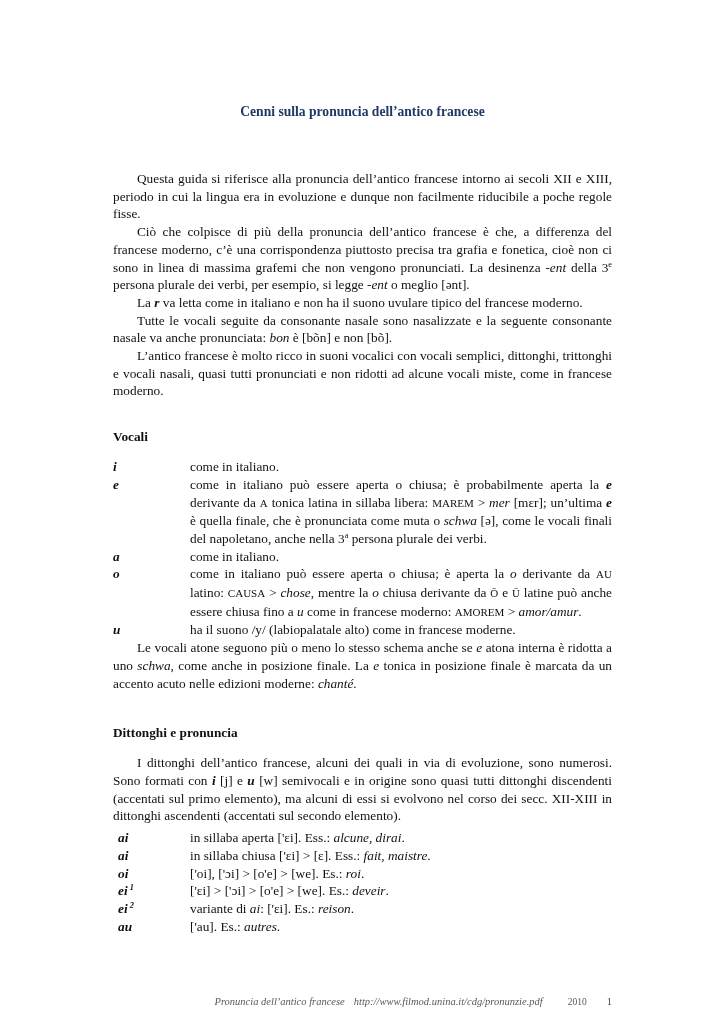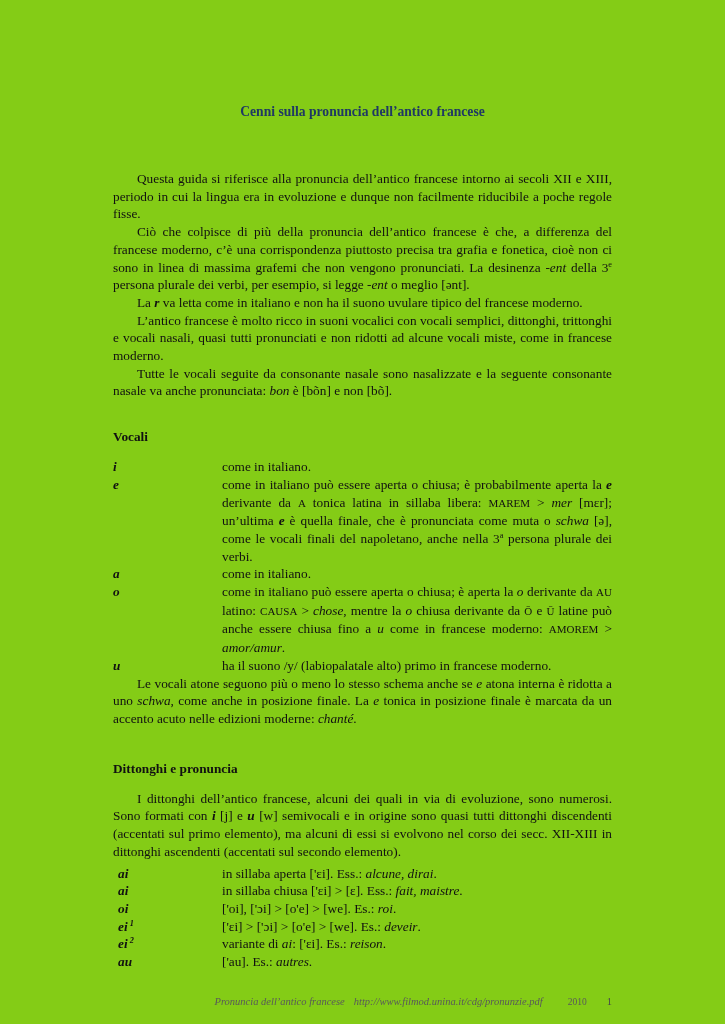--- a/index.html
+++ b/index.html
@@ -1,19 +1,19 @@
 <!DOCTYPE html>
 <html><head>
 <meta charset="utf-8">
 <style>
   html,body{margin:0;padding:0;background:#e8e8e8;}
   .page{
     position:relative;
     width:725px;height:1024px;
-    background:#84cc16;
+    background:#ffffff;
     box-sizing:border-box;
     padding:103px 113px 0 113px;
     font-family:"Liberation Serif","DejaVu Serif",serif;
     font-size:13.3px;
     line-height:17.7px;
     color:#111111;
     overflow:hidden;
   }
   .title{
     margin:0 0 49px 0;
@@ -33,21 +33,21 @@
     font-size:13.3px;
     line-height:18px;
     font-weight:bold;
   }
   .heading.dit{margin-top:32px;}
   .deflist{margin-top:12px;}
   .deflist.dit{margin-top:4px;}
   .defrow{display:grid;grid-template-columns:77px 1fr;}
   .term{font-weight:bold;font-style:italic;}
   .deflist.dit .term{padding-left:5px;}
-  .def{text-align:justify;margin-left:32px;}
+  .def{text-align:justify;}
   .st-i{font-style:italic;}
   .st-bi{font-weight:bold;font-style:italic;}
   .st-sc{font-size:0.83em;}
   .st-sup{font-size:0.62em;vertical-align:super;line-height:0;}
   .footer{
     position:absolute;
     left:113px;right:113px;top:995px;
     display:flex;
     justify-content:flex-end;
     align-items:baseline;
@@ -64,22 +64,22 @@
 <body>
 
 <div class="page">
 
   <h1 class="title">Cenni sulla pronuncia dell’antico francese</h1>
 
   <div>
     <p class="para"><span>Questa guida si riferisce alla pronuncia dell’antico francese intorno ai secoli XII e XIII, periodo in cui la lingua era in evoluzione e dunque non facilmente riducibile a poche regole fisse.</span></p>
     <p class="para"><span>Ciò che colpisce di più della pronuncia dell’antico francese è che, a differenza del francese moderno, c’è una corrispondenza piuttosto precisa tra grafia e fonetica, cioè non ci sono in linea di massima grafemi che non vengono pronunciati. La desinenza </span><span class="st-i">-ent</span><span> della 3</span><span class="st-sup">e</span><span> persona plurale dei verbi, per esempio, si legge </span><span class="st-i">-ent</span><span> o meglio [ənt].</span></p>
     <p class="para"><span>La </span><span class="st-bi">r</span><span> va letta come in italiano e non ha il suono uvulare tipico del francese moderno.</span></p>
+    <p class="para"><span>Tutte le vocali seguite da consonante nasale sono nasalizzate e la seguente consonante nasale va anche pronunciata: </span><span class="st-i">bon</span><span> è [bõn] e non [bõ].</span></p>
     <p class="para"><span>L’antico francese è molto ricco in suoni vocalici con vocali semplici, dittonghi, trittonghi e vocali nasali, quasi tutti pronunciati e non ridotti ad alcune vocali miste, come in francese moderno.</span></p>
-    <p class="para"><span>Tutte le vocali seguite da consonante nasale sono nasalizzate e la seguente consonante nasale va anche pronunciata: </span><span class="st-i">bon</span><span> è [bõn] e non [bõ].</span></p>
   </div>
 
   <h2 class="heading">Vocali</h2>
 
   <div class="deflist">
     <div class="defrow">
       <span class="term"><span class="st-bi">i</span></span>
       <span class="def"><span>come in italiano.</span></span>
     </div>
     <div class="defrow">
@@ -89,21 +89,21 @@
     <div class="defrow">
       <span class="term"><span class="st-bi">a</span></span>
       <span class="def"><span>come in italiano.</span></span>
     </div>
     <div class="defrow">
       <span class="term"><span class="st-bi">o</span></span>
       <span class="def"><span>come in italiano può essere aperta o chiusa; è aperta la </span><span class="st-i">o</span><span> derivante da </span><span class="st-sc">AU</span><span> latino: </span><span class="st-sc">CAUSA</span><span> &gt; </span><span class="st-i">chose</span><span>, mentre la </span><span class="st-i">o</span><span> chiusa derivante da </span><span class="st-sc">Ō</span><span> e </span><span class="st-sc">Ū</span><span> latine può anche essere chiusa fino a </span><span class="st-i">u</span><span> come in francese moderno: </span><span class="st-sc">AMOREM</span><span> &gt; </span><span class="st-i">amor/amur</span><span>.</span></span>
     </div>
     <div class="defrow">
       <span class="term"><span class="st-bi">u</span></span>
-      <span class="def"><span>ha il suono /y/ (labiopalatale alto) primo in francese moderno.</span></span>
+      <span class="def"><span>ha il suono /y/ (labiopalatale alto) come in francese moderne.</span></span>
     </div>
   </div>
 
   <p class="para"><span>Le vocali atone seguono più o meno lo stesso schema anche se </span><span class="st-i">e</span><span> atona interna è ridotta a uno </span><span class="st-i">schwa</span><span>, come anche in posizione finale. La </span><span class="st-i">e</span><span> tonica in posizione finale è marcata da un accento acuto nelle edizioni moderne: </span><span class="st-i">chanté</span><span>.</span></p>
 
   <h2 class="heading dit">Dittonghi e pronuncia</h2>
 
   <p class="para" style="margin-top:12px"><span>I dittonghi dell’antico francese, alcuni dei quali in via di evoluzione, sono numerosi. Sono formati con </span><span class="st-bi">i</span><span> [j] e </span><span class="st-bi">u</span><span> [w] semivocali e in origine sono quasi tutti dittonghi discendenti (accentati sul primo elemento), ma alcuni di essi si evolvono nel corso dei secc. XII-XIII in dittonghi ascendenti (accentati sul secondo elemento).</span></p>
 
   <div class="deflist dit">

